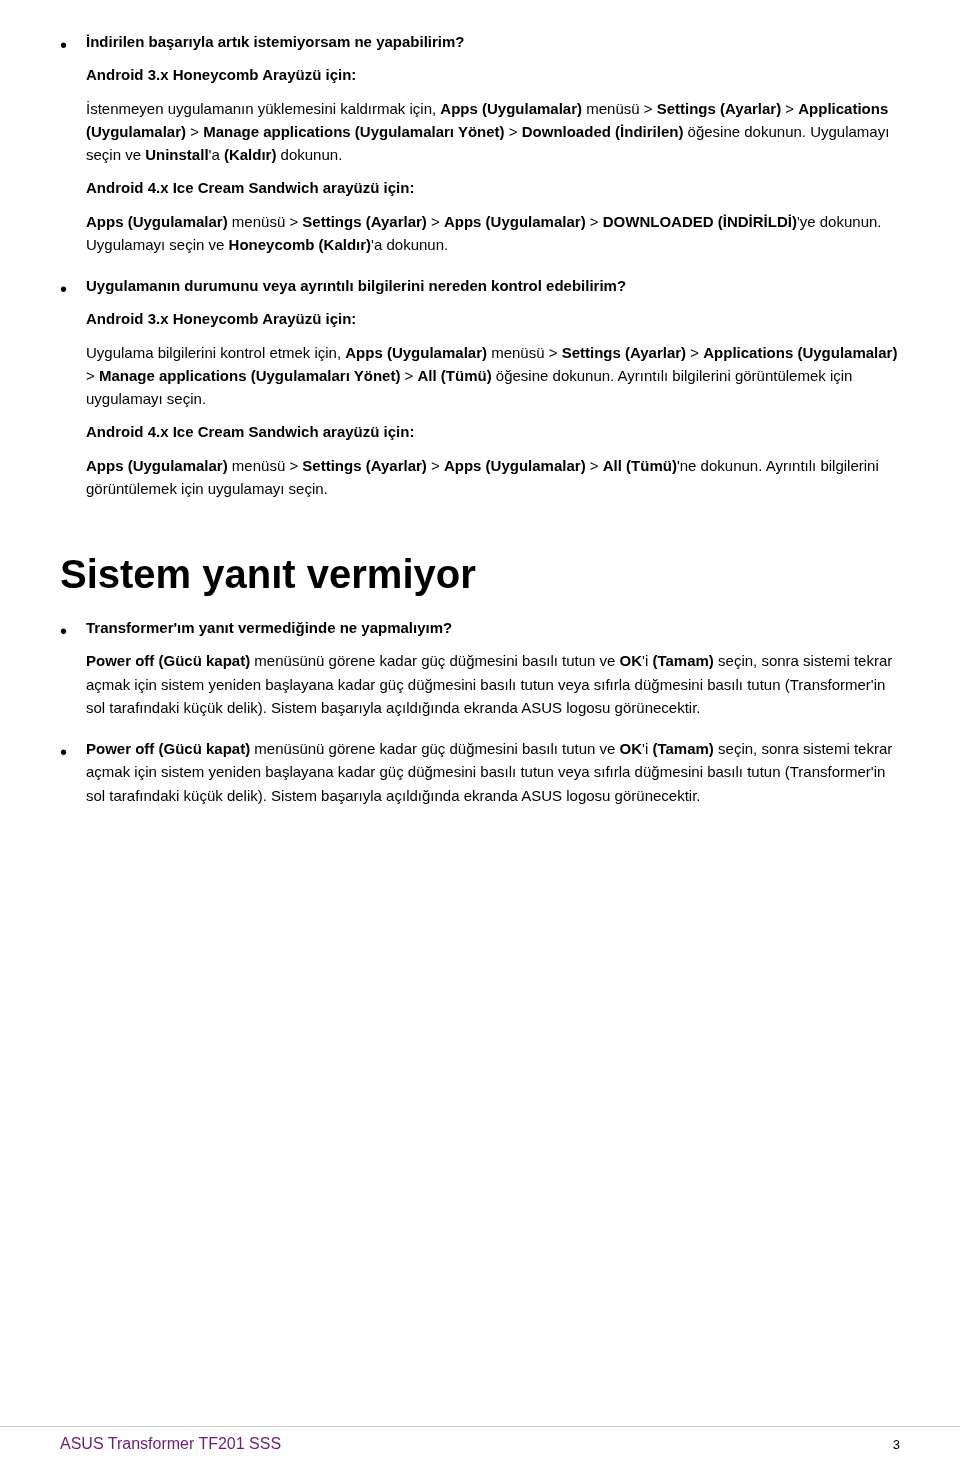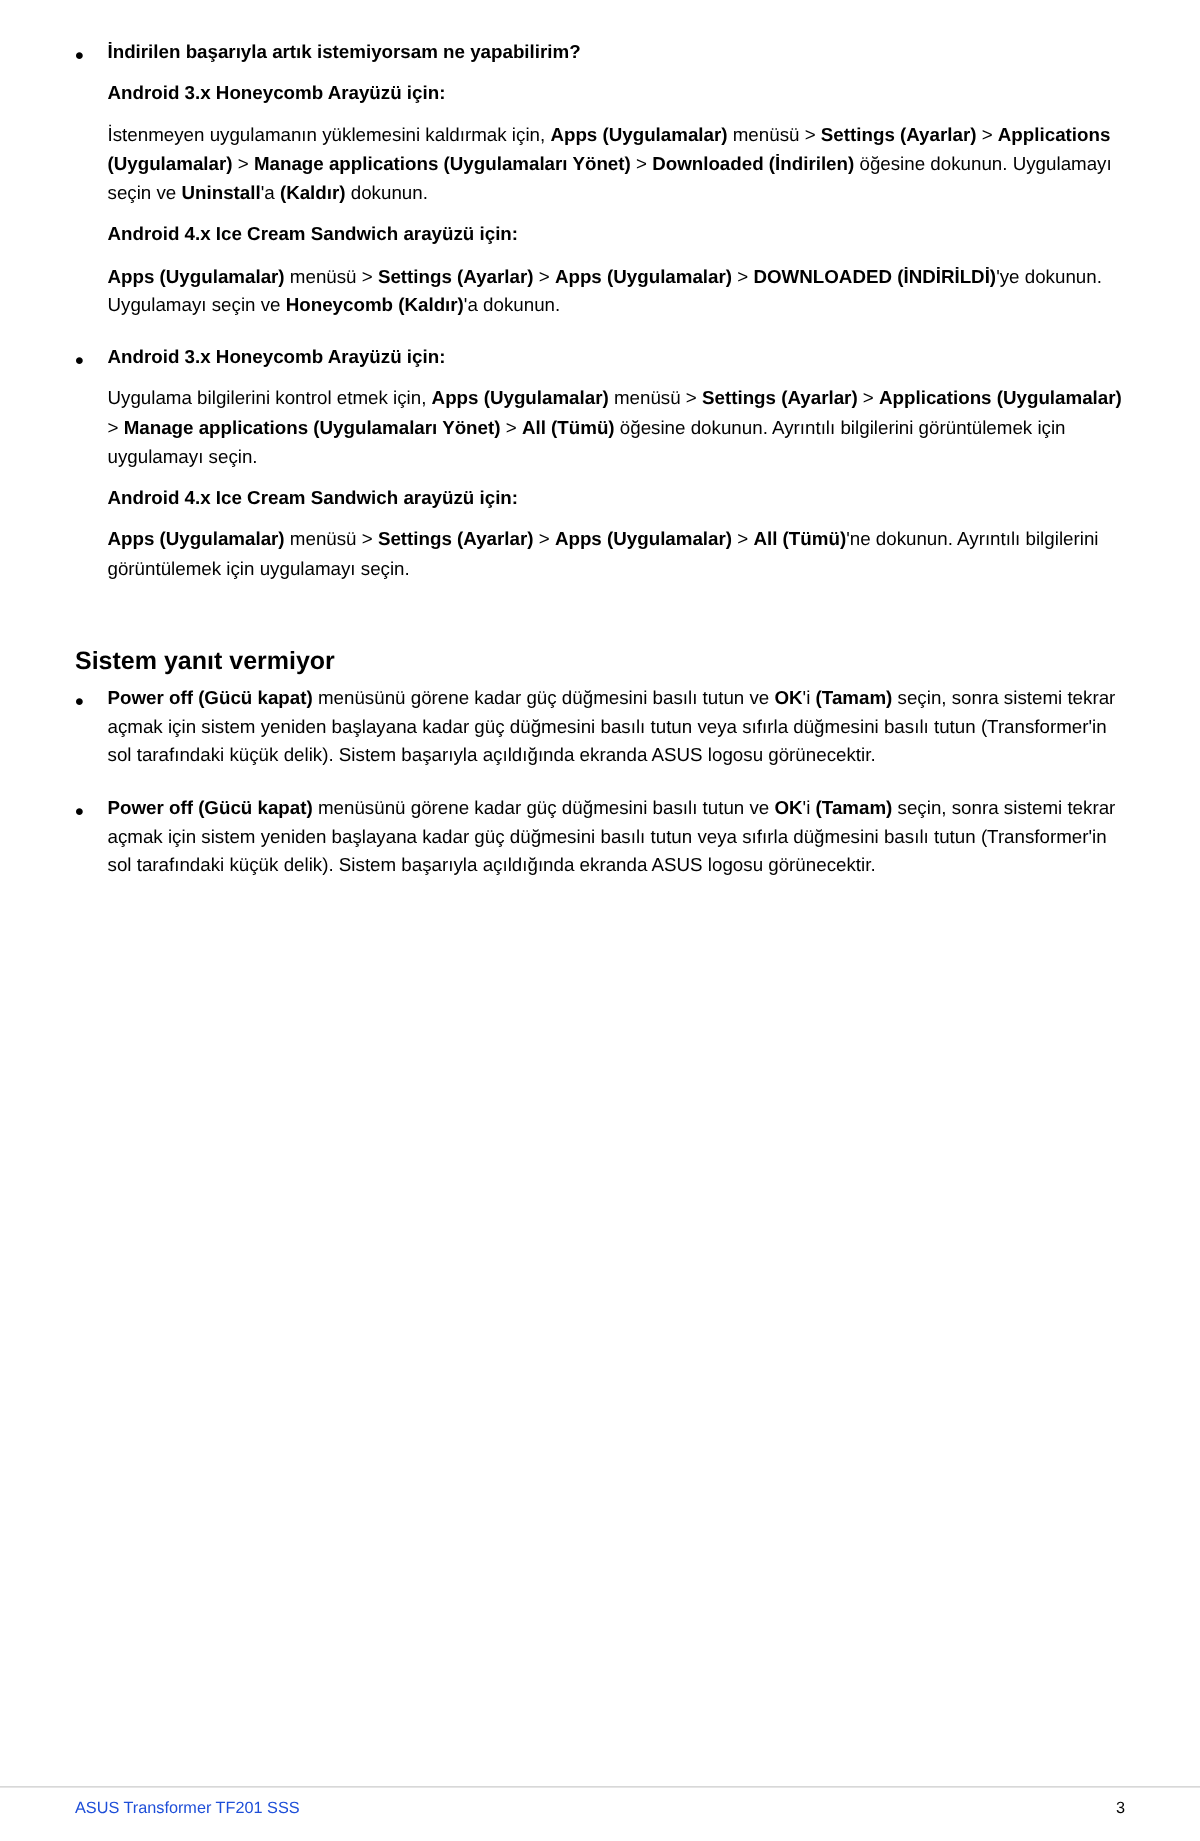--- a/index.html
+++ b/index.html
@@ -50,43 +50,43 @@
     p {
       line-height: 1.55;
       margin-bottom: 10px;
     }
 
     .bold {
       font-weight: bold;
     }
 
     .system-section-title {
-      font-size: 20px;
+      font-size: 40px;
       font-weight: bold;
       margin-top: 40px;
-      margin-bottom: 6px;
+      margin-bottom: 18px;
       line-height: 1.2;
     }
 
     .footer {
       position: absolute;
       bottom: 20px;
       left: 0;
       right: 0;
       display: flex;
       justify-content: space-between;
       align-items: center;
       padding: 0 60px;
       border-top: 1px solid #cccccc;
       padding-top: 8px;
     }
 
     .footer-brand {
-      font-size: 13px;
-      color: #1d4ed8;
+      font-size: 16px;
+      color: #701a75;
     }
 
     .footer-page {
       font-size: 13px;
       color: #000;
     }
   </style>
 </head>
 <body>
 
@@ -111,39 +111,45 @@
         <p>
           <span><span class="bold">Apps (Uygulamalar)</span> menüsü &gt; <span class="bold">Settings (Ayarlar)</span> &gt; <span class="bold">Apps (Uygulamalar)</span> &gt; <span class="bold">DOWNLOADED (İNDİRİLDİ)</span>'ye dokunun. Uygulamayı seçin ve <span class="bold">Honeycomb (Kaldır)</span>'a dokunun.</span>
         </p>
       </div>
     </div>
 
     <div class="bullet-section">
       <span class="bullet">•</span>
       <div class="bullet-content">
         <p>
+          <span class="bold">Uygulamanın durumunu veya ayrıntılı bilgilerini nereden kontrol edebilirim?</span>
+        </p>
+        <p>
           <span class="bold">Android 3.x Honeycomb Arayüzü için:</span>
         </p>
         <p>
           <span>Uygulama bilgilerini kontrol etmek için, <span class="bold">Apps (Uygulamalar)</span> menüsü &gt; <span class="bold">Settings (Ayarlar)</span> &gt; <span class="bold">Applications (Uygulamalar)</span> &gt; <span class="bold">Manage applications (Uygulamaları Yönet)</span> &gt; <span class="bold">All (Tümü)</span> öğesine dokunun. Ayrıntılı bilgilerini görüntülemek için uygulamayı seçin.</span>
         </p>
         <p>
           <span class="bold">Android 4.x Ice Cream Sandwich arayüzü için:</span>
         </p>
         <p>
           <span><span class="bold">Apps (Uygulamalar)</span> menüsü &gt; <span class="bold">Settings (Ayarlar)</span> &gt; <span class="bold">Apps (Uygulamalar)</span> &gt; <span class="bold">All (Tümü)</span>'ne dokunun. Ayrıntılı bilgilerini görüntülemek için uygulamayı seçin.</span>
         </p>
       </div>
     </div>
 
     <h2 class="system-section-title">Sistem yanıt vermiyor</h2>
 
     <div class="bullet-section">
       <span class="bullet">•</span>
       <div class="bullet-content">
+        <p>
+          <span class="bold">Transformer'ım yanıt vermediğinde ne yapmalıyım?</span>
+        </p>
         <p>
           <span><span class="bold">Power off (Gücü kapat)</span> menüsünü görene kadar güç düğmesini basılı tutun ve <span class="bold">OK</span>'i <span class="bold">(Tamam)</span> seçin, sonra sistemi tekrar açmak için sistem yeniden başlayana kadar güç düğmesini basılı tutun veya sıfırla düğmesini basılı tutun (Transformer'in sol tarafındaki küçük delik). Sistem başarıyla açıldığında ekranda ASUS logosu görünecektir.</span>
         </p>
       </div>
     </div>
 
     <div class="bullet-section">
       <span class="bullet">•</span>
       <div class="bullet-content">
         <p>

